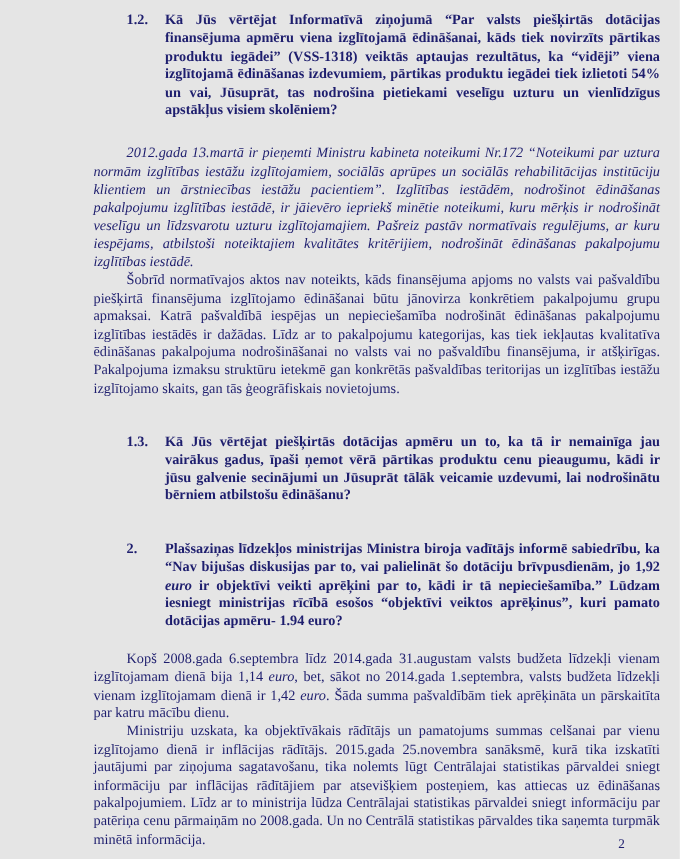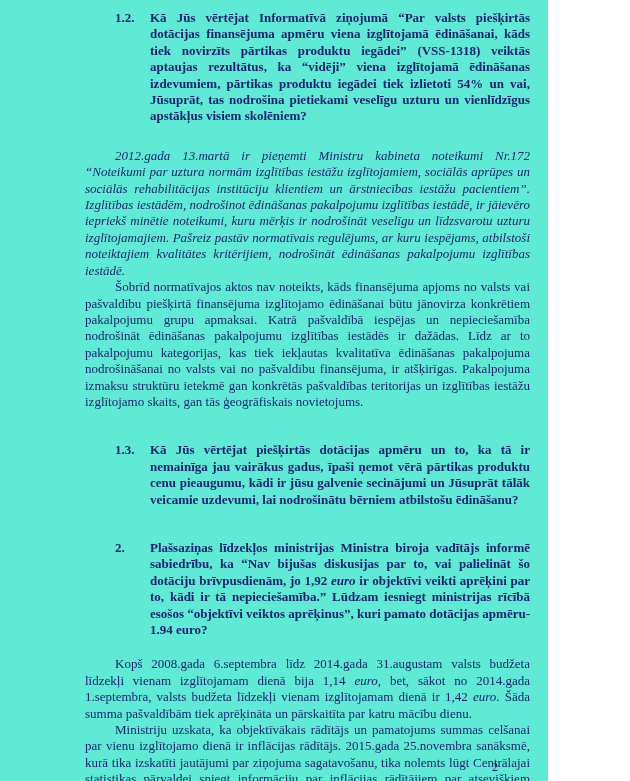--- a/index.html
+++ b/index.html
@@ -2,24 +2,24 @@
 <html><head>
 <meta charset="utf-8">
 <style>
   html, body {
     margin: 0;
     padding: 0;
     background: #ffffff;
   }
   .page {
     position: relative;
-    width: 548px;
+    width: 618px;
     height: 781px;
     box-sizing: border-box;
-    background: #5eead4;
+    background: #e5e5e5;
     font-family: "Liberation Serif", serif;
     font-size: 13px;
     line-height: 16.4px;
     color: #1e1e6e;
     padding: 10px 18px 0 85px;
     overflow: hidden;
   }
   .question {
     position: relative;
     padding-left: 65px;

